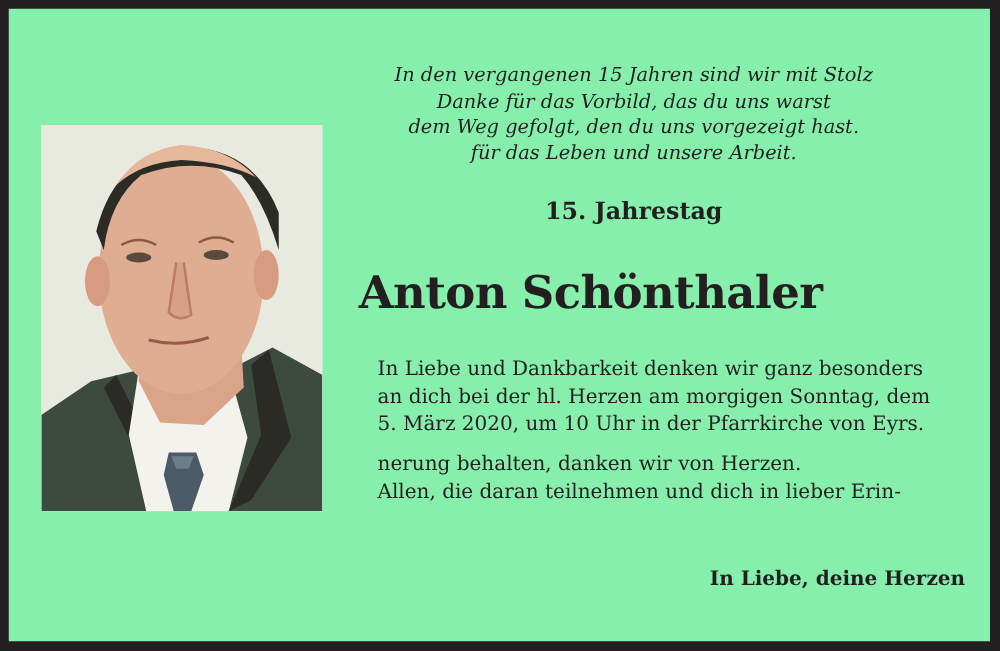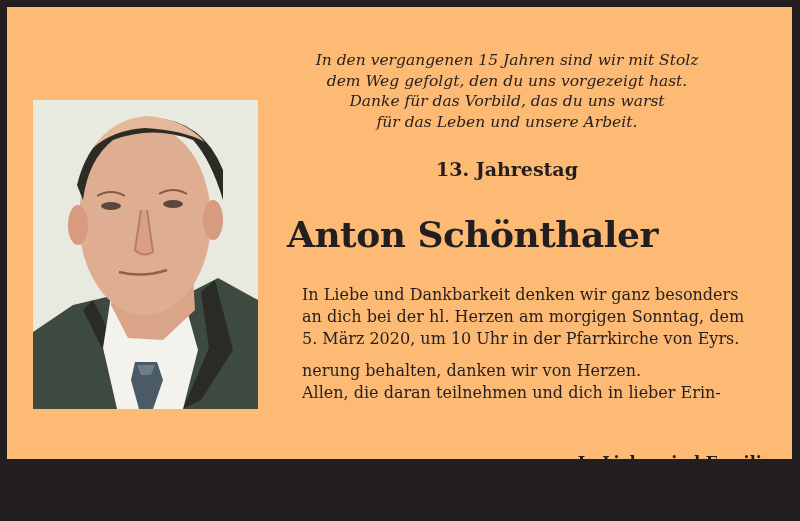--- a/index.html
+++ b/index.html
@@ -8,22 +8,22 @@
       width: 800px;
       height: 521px;
       background: #231f20;
       overflow: hidden;
     }
     .frame {
       position: absolute;
       left: 7px;
       top: 7px;
       width: 785px;
-      height: 452px;
-      background: #fdba74;
+      height: 506px;
+      background: #86efac;
     }
     .photo {
       position: absolute;
       left: 26px;
       top: 93px;
       width: 225px;
       height: 309px;
       background: #e9ebe0;
       overflow: hidden;
     }
@@ -123,36 +123,36 @@
       <path d="M126 94 Q140 86 154 94" stroke="#8a5a44" stroke-width="2" fill="none"></path>
 
       <path d="M108 110 L102 150 Q110 158 120 152 L114 110" stroke="#b97d62" stroke-width="2" fill="#d8a086"></path>
 
       <path d="M86 172 Q110 178 134 170" stroke="#9a5a4a" stroke-width="2.5" fill="none"></path>
     </svg>
   </div>
 
   <div class="quote">
     <div>In den vergangenen 15 Jahren sind wir mit Stolz</div>
+    <div>Danke für das Vorbild, das du uns warst</div>
     <div>dem Weg gefolgt, den du uns vorgezeigt hast.</div>
-    <div>Danke für das Vorbild, das du uns warst</div>
     <div>für das Leben und unsere Arbeit.</div>
   </div>
 
-  <div class="anniversary">13. Jahrestag</div>
+  <div class="anniversary">15. Jahrestag</div>
 
   <div class="name">Anton Schönthaler</div>
 
   <div class="body-text">
     <div class="para">
       <div class="line">In Liebe und Dankbarkeit denken wir ganz besonders</div>
       <div class="line">an dich bei der hl. Herzen am morgigen Sonntag, dem</div>
       <div class="line">5. März 2020, um 10 Uhr in der Pfarrkirche von Eyrs.</div>
     </div>
     <div class="para">
       <div class="line">nerung behalten, danken wir von Herzen.</div>
       <div class="line">Allen, die daran teilnehmen und dich in lieber Erin-</div>
     </div>
   </div>
 
-  <div class="signature">In Liebe, sind Familie</div>
+  <div class="signature">In Liebe, deine Herzen</div>
 
 </div>
 
 </body></html>

